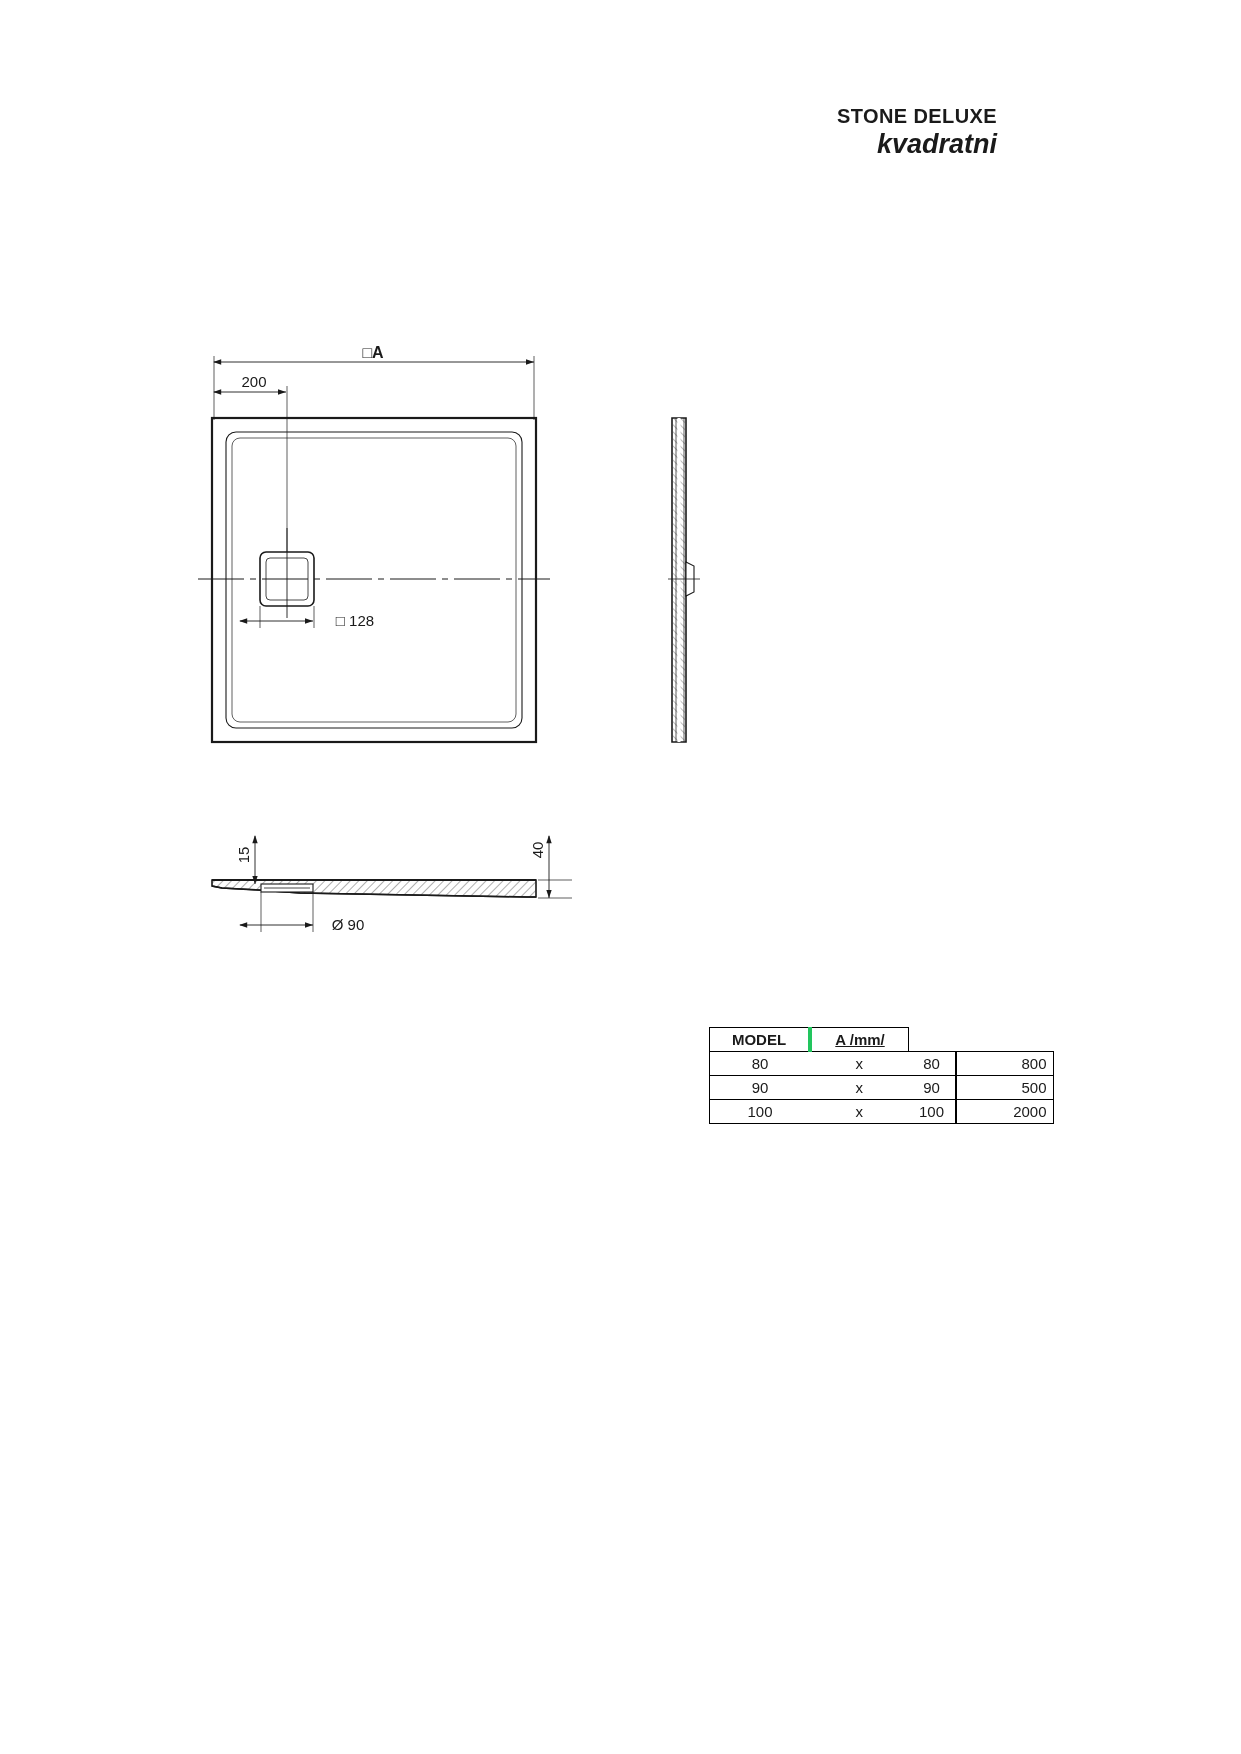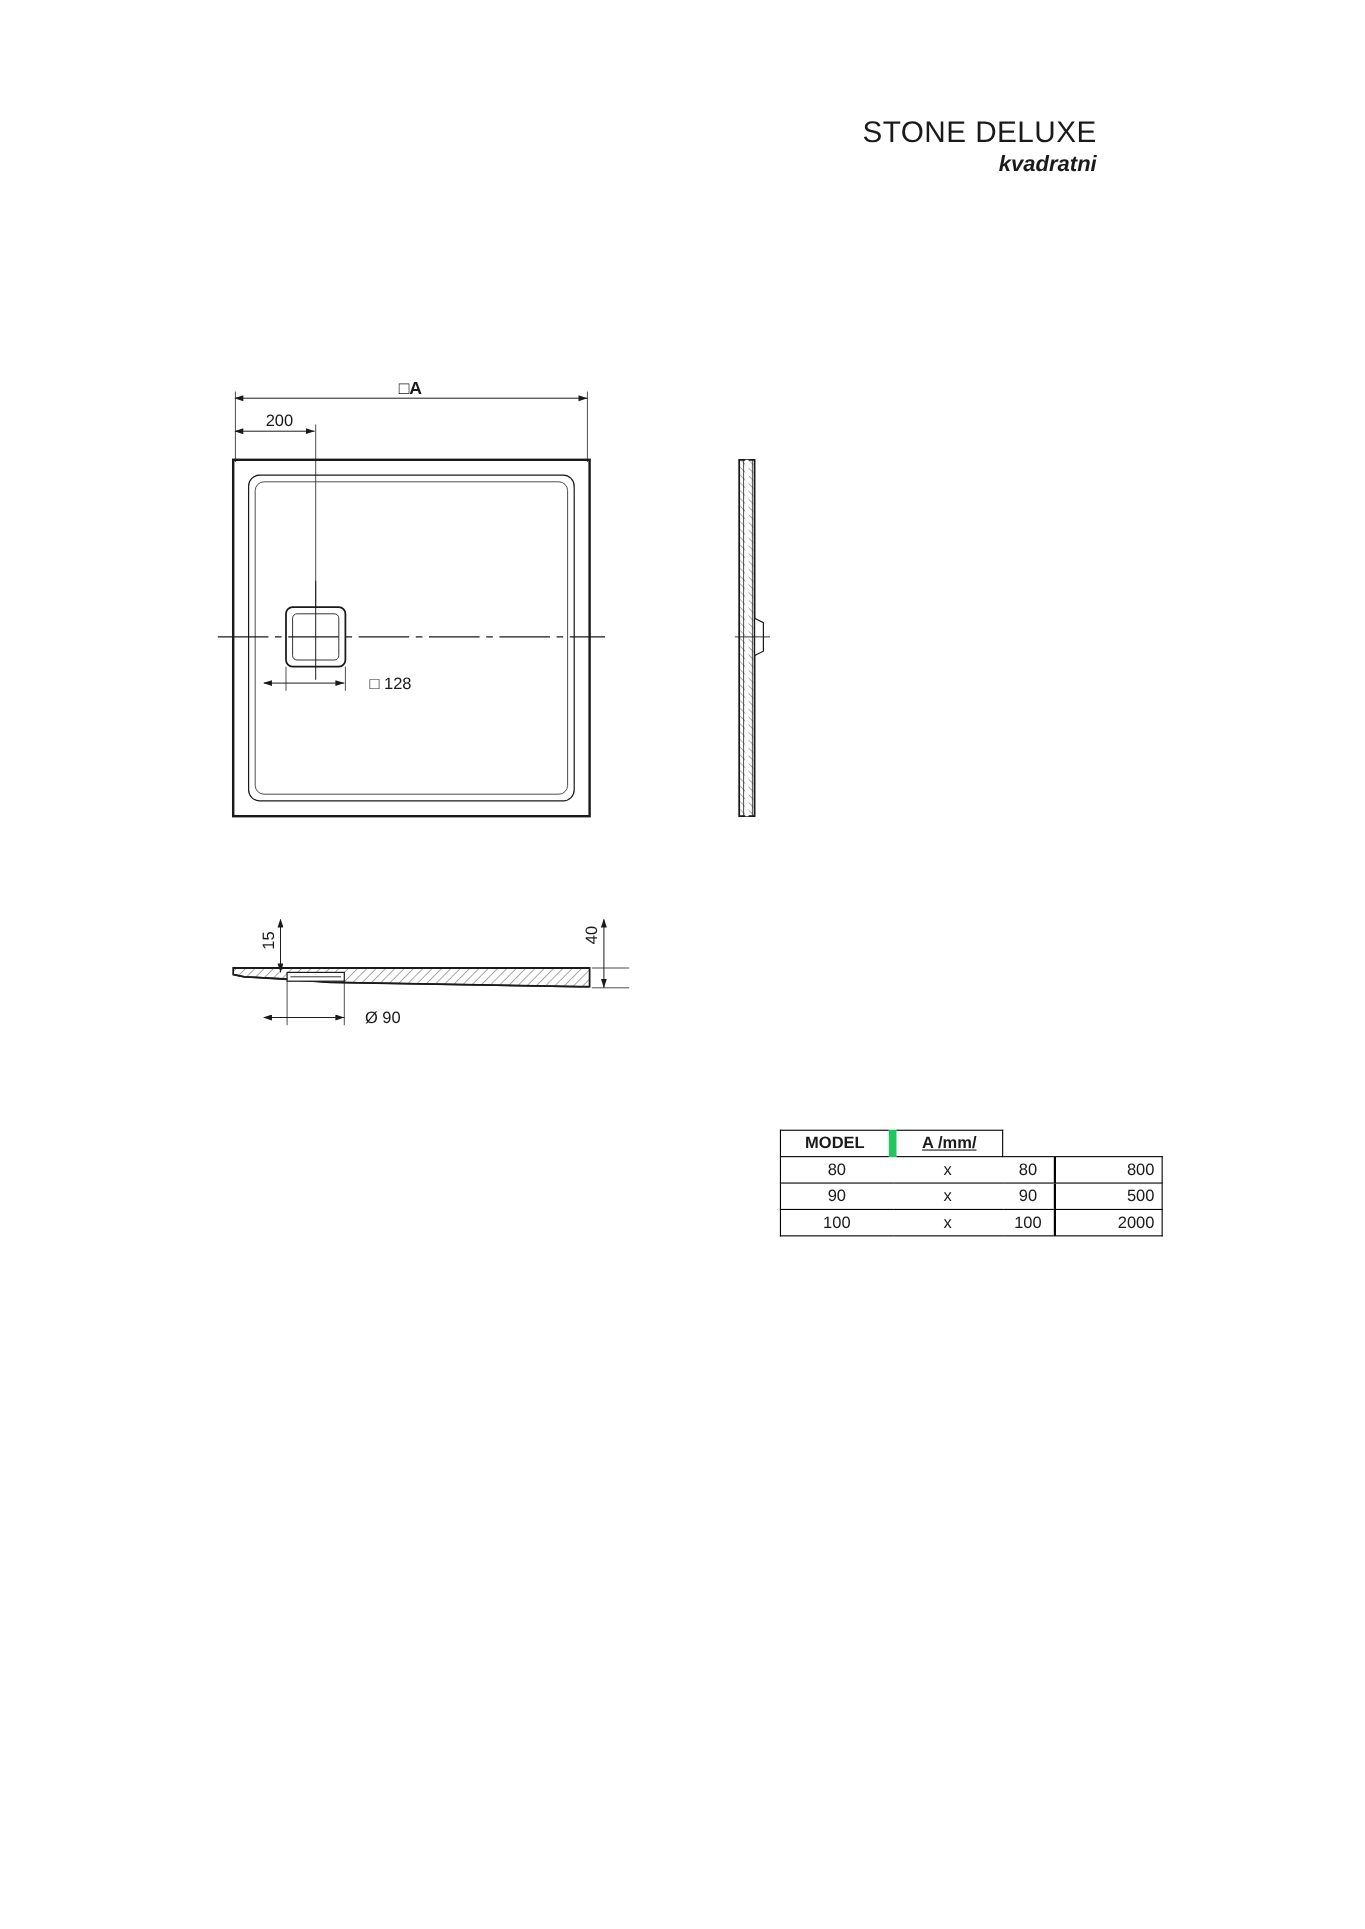--- a/index.html
+++ b/index.html
@@ -18,27 +18,27 @@
 
   
   #title-block {
     position: absolute;
     right: 244px;
     top: 104px;
     text-align: right;
     line-height: 1.22;
   }
   #title-block .line1 {
-    font-size: 27px;
-    font-weight: normal;
+    font-size: 20px;
+    font-weight: bold;
     letter-spacing: 0.4px;
     white-space: nowrap;
   }
   #title-block .line2 {
-    font-size: 20px;
+    font-size: 27px;
     font-weight: bold;
     font-style: italic;
     white-space: nowrap;
   }
 
   
   #drawings {
     position: absolute;
     left: 0;
     top: 0;
@@ -86,21 +86,21 @@
   #spec-table tbody td.mdim2 {
     width: 34px;
     border-left: none;
     border-right: 2px solid #000;
   }
   #spec-table tbody td.aval {
     width: 84px;
     text-align: right;
   }
   #spec-table thead th.model-head {
-    border-right: 7px solid #22c55e;
+    border-right: 4px solid #22c55e;
   }
 </style>
 </head>
 <body>
 
 <div id="title-block">
   <div class="line1">STONE DELUXE</div>
   <div class="line2">kvadratni</div>
 </div>
 

